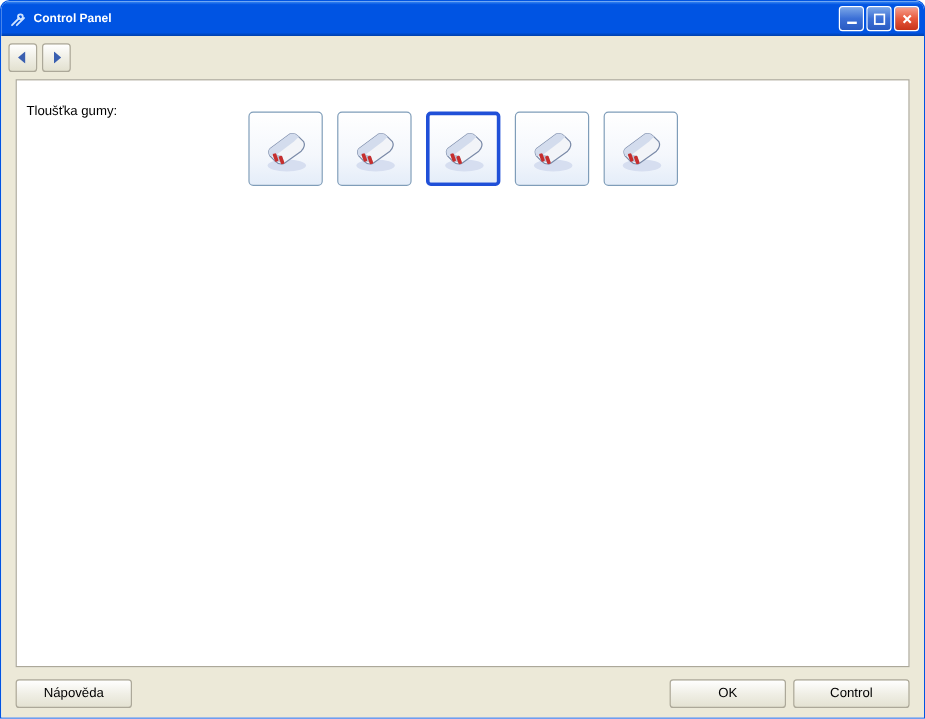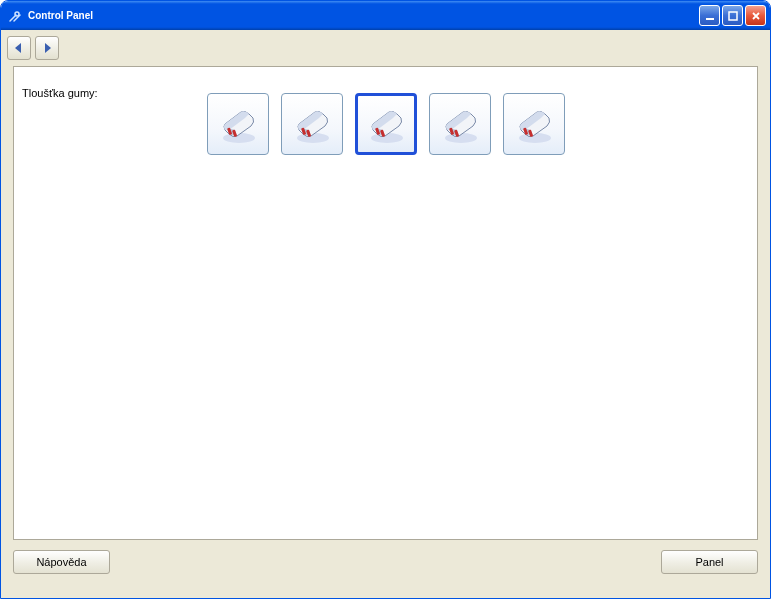--- a/index.html
+++ b/index.html
@@ -13,21 +13,21 @@
 .win-btn svg{display:block}
 .body{flex:1;background:#ece9d8;display:flex;flex-direction:column}
 .navbar{height:30px;display:flex;align-items:center;padding:3px 6px;gap:4px}
 .nav-btn{width:22px;height:22px;border:1px solid #aca899;background:linear-gradient(to bottom,#ffffff 0%,#f0efe6 50%,#e3e1d0 100%);border-radius:3px;display:flex;align-items:center;justify-content:center}
 .nav-btn svg{display:block}
 .content{flex:1;margin:0 12px 6px 12px;background:#ffffff;border:1px solid #aca899;padding:8px 8px;box-sizing:border-box;position:relative}
 .label{position:absolute;left:8px;top:20px}
 .thumbs{display:flex;justify-content:center;gap:12px;margin-top:18px}
 .thumb{width:62px;height:62px;border:1px solid #7f9db9;border-radius:4px;background:linear-gradient(to bottom,#ffffff 0%,#f4f7fc 60%,#e4edf9 100%);display:flex;align-items:center;justify-content:center;box-sizing:border-box}
 .thumb.selected{border:3px solid #2050d8;padding:0}
-.footer{height:32px;display:flex;align-items:center;padding:0 12px 20px 12px}
+.footer{height:32px;display:flex;align-items:center;padding:0 12px 4px 12px}
 .footer .spacer{flex:1}
 .btn{min-width:75px;height:22px;padding:0 10px;border:1px solid #aca899;border-radius:3px;background:linear-gradient(to bottom,#ffffff 0%,#f0efe6 50%,#e4e2d2 100%);font:inherit;display:flex;align-items:center;justify-content:center;margin-left:6px}
 .btn:first-child{margin-left:0}
 </style>
 </head>
 <body>
 
 <div class="window">
   <div class="titlebar">
     <span class="app-icon">
@@ -135,16 +135,17 @@
                   <rect x="18" y="30" width="3" height="7" rx="1" fill="#c62e2e" transform="rotate(-20 19 33)"></rect>
                 </g>
               </svg></span>
           </div>
         </div>
     </div>
 
     <div class="footer">
       <div class="btn">Nápověda</div>
       <div class="spacer"></div>
-      <div class="btn">Panel</div>
+      <div class="btn">OK</div>
+      <div class="btn">Control</div>
     </div>
   </div>
 </div>
 
 </body></html>

